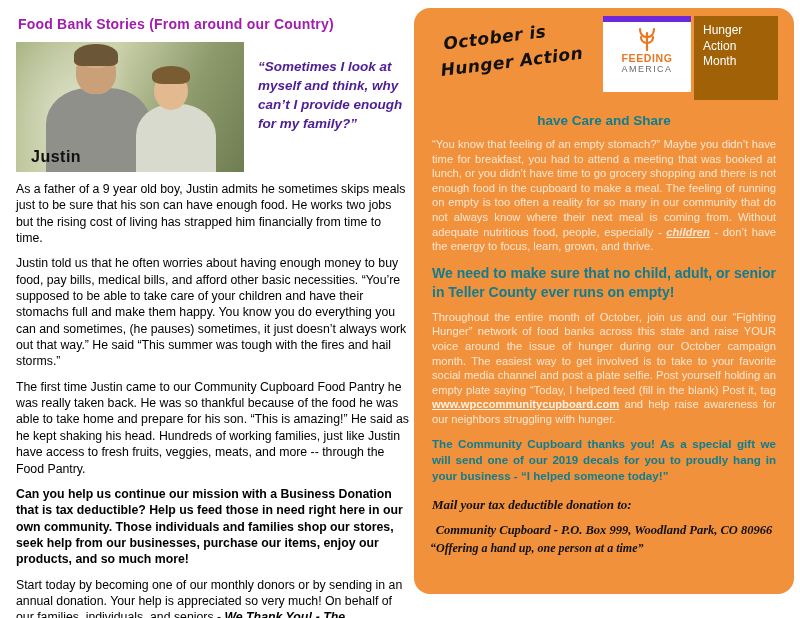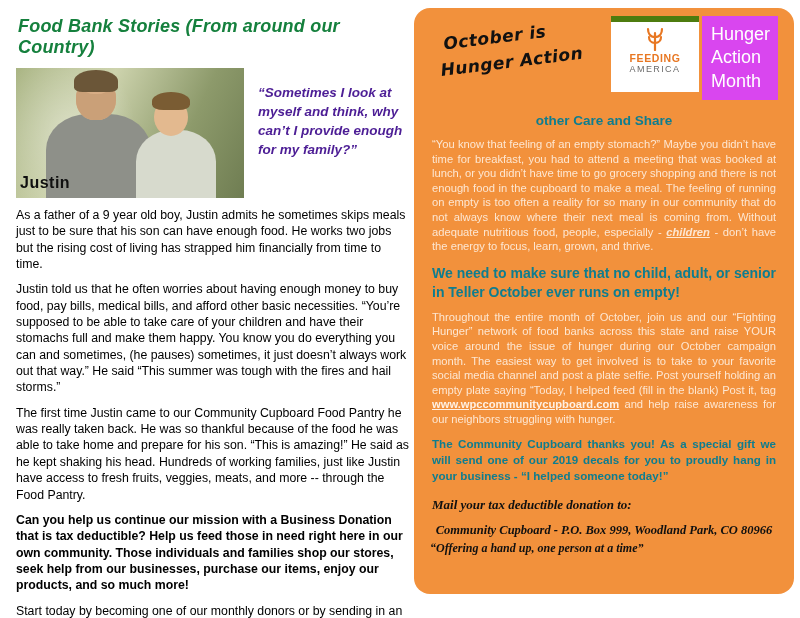--- a/index.html
+++ b/index.html
@@ -1,54 +1,54 @@
 <!DOCTYPE html>
 <html><head>
 <meta charset="utf-8">
 <style>
   html,body { margin:0; padding:0; background:#ffffff; }
   body { width:800px; height:618px; font-family:"Liberation Sans", sans-serif; }
   .page { position:relative; width:800px; height:618px; overflow:hidden; background:#ffffff; }
 
   
   .left-col { position:absolute; left:16px; top:8px; width:394px; }
-  .title { font-size:18px; font-weight:bold; color:#15803d; margin:8px 0 10px 2px; letter-spacing:0.2px;font-style:italic; }
+  .title { font-size:14px; font-weight:bold; color:#a21caf; margin:8px 0 10px 2px; letter-spacing:0.2px; }
   .photo-row { display:flex; align-items:flex-start; }
   .photo { position:relative; width:228px; height:130px; flex:0 0 auto; overflow:hidden;
            background: linear-gradient(115deg,#aab584 0%,#cdd3ad 35%,#8d9a6b 70%,#6f7d52 100%); }
   .photo .blur1 { position:absolute; left:-20px; top:-20px; width:140px; height:170px; border-radius:50%;
            background: radial-gradient(closest-side, rgba(255,255,255,0.35), rgba(255,255,255,0)); }
   .person { position:absolute; }
   .man-head { left:60px; top:8px; width:40px; height:44px; border-radius:50% 50% 45% 45%; background:#d8ad85; box-shadow: inset 0 -26px 0 0 #caa078; }
   .man-hair { left:58px; top:2px; width:44px; height:22px; border-radius:50% 50% 20% 20%; background:#6b5638; }
   .man-body { left:30px; top:46px; width:105px; height:90px; border-radius:40% 40% 0 0; background:#8e9089; }
   .kid-head { left:138px; top:30px; width:34px; height:38px; border-radius:50%; background:#e3b98f; }
   .kid-hair { left:136px; top:24px; width:38px; height:18px; border-radius:50% 50% 30% 30%; background:#7a5c33; }
   .kid-body { left:120px; top:62px; width:80px; height:70px; border-radius:45% 45% 0 0; background:#d7dacd; }
-  .photo-label { position:absolute; left:4px; bottom:6px; font-size:16px; font-weight:bold; color:#101010; letter-spacing:0.5px; }
+  .photo-label { position:absolute; left:15px; bottom:6px; font-size:16px; font-weight:bold; color:#101010; letter-spacing:0.5px; }
   .quote { width:148px; margin-left:14px; padding-top:16px; color:#4c1d95; font-weight:bold; font-style:italic;
            font-size:13.5px; line-height:1.4; }
   .left-col p { font-size:12.3px; line-height:1.33; color:#000; margin:9px 0 0 0; text-align:left; }
   .p-bold { font-weight:bold; }
   .thank-you { font-weight:bold; font-style:italic; }
 
   
   .right-panel { position:absolute; left:414px; top:8px; width:380px; height:586px; box-sizing:border-box;
                  background:#F2913C; border-radius:16px; padding:8px 16px 8px 16px; overflow:hidden; }
   .panel-header { display:flex; align-items:flex-start; }
   .script { flex:1; transform:rotate(-7deg); transform-origin:left top; font-style:italic; font-weight:bold;
             font-size:17px; color:#111; padding:16px 0 0 10px; line-height:1.55; letter-spacing:0.5px;
             font-family:"DejaVu Sans", cursive; }
   .script .l2 { margin-left:-6px; }
-  .logo-box { width:88px; height:76px; background:#ffffff; border-top:6px solid #4d7c0f; box-sizing:border-box;
+  .logo-box { width:88px; height:76px; background:#ffffff; border-top:6px solid #6d28d9; box-sizing:border-box;
               text-align:center; padding-top:3px; flex:0 0 auto; }
   .logo-feeding { color:#E87722; font-weight:bold; font-size:10.5px; letter-spacing:0.6px; margin-top:1px; }
   .logo-america { color:#6b6b6b; font-size:9px; letter-spacing:1.4px; }
-  .ham-box { width:76px; height:84px; background:#d946ef; color:#fff; box-sizing:border-box; flex:0 0 auto;
-             padding:7px 0 0 9px; font-size:18px; line-height:1.3; margin-left:3px; }
+  .ham-box { width:84px; height:84px; background:#a16207; color:#fff; box-sizing:border-box; flex:0 0 auto;
+             padding:7px 0 0 9px; font-size:12px; line-height:1.3; margin-left:3px; }
   .h-teal { color:#0E7D8F; font-weight:bold; text-align:center; font-size:13.5px; line-height:1.35; margin:12px 0 6px 0; }
   .body-white { color:rgba(255,246,236,0.85); text-align:justify; font-size:11.2px; line-height:1.3; margin:7px 2px 0 2px; }
   .children { font-weight:bold; font-style:italic; text-decoration:underline; }
   .h2-teal { color:#0E7D8F; font-weight:bold; text-align:justify; font-size:14px; line-height:1.4; margin:10px 2px 0 2px; }
   .thanks { color:#0E7D8F; font-weight:bold; text-align:justify; font-size:11.6px; line-height:1.35; margin:10px 2px 0 2px; }
   .link { color:rgba(255,246,236,0.95); text-decoration:underline; font-weight:bold; cursor:pointer; }
   .mail-label { font-family:"Liberation Serif", serif; font-weight:bold; font-style:italic; color:#101010;
                 font-size:13px; margin:14px 2px 0 2px; }
   .address { font-family:"Liberation Serif", serif; font-weight:bold; font-style:italic; color:#101010;
              text-align:center; font-size:12.5px; margin:10px 0 0 0; }
@@ -106,26 +106,26 @@
         <div class="logo-america">AMERICA</div>
       </div>
       <div class="ham-box">
         <div>Hunger</div>
         <div>Action</div>
         <div>Month</div>
       </div>
     </div>
 
     <div class="h-teal">
-      <div>other Care and Share</div>
+      <div>have Care and Share</div>
     </div>
 
     <p class="body-white"><span>“You know that feeling of an empty stomach?”  Maybe you didn’t have time for breakfast, you had to attend a meeting that was booked at lunch, or you didn’t have time to go grocery shopping and there is not enough food in the cupboard to make a meal.  The feeling of running on empty is too often a reality for so many in our community that do not always know where their next meal is coming from.  Without adequate nutritious food, people, especially - </span><span class="children">children</span><span> - don’t have the energy to focus, learn, grown, and thrive.</span></p>
 
-    <p class="h2-teal">We need to make sure that no child, adult, or senior in Teller October ever runs on empty!</p>
+    <p class="h2-teal">We need to make sure that no child, adult, or senior in Teller County ever runs on empty!</p>
 
     <p class="body-white"><span>Throughout the entire month of October, join us and our “Fighting Hunger” network of food banks across this state and raise YOUR voice around the issue of hunger during our October campaign month.  The easiest way to get involved is to take to your favorite social media channel and post a plate selfie.  Post yourself holding an empty plate saying “Today, I helped feed (fill in the blank) Post it, tag </span><a class="link">www.wpccommunitycupboard.com</a><span> and help raise awareness for our neighbors struggling with hunger.</span></p>
 
     <p class="thanks">The Community Cupboard thanks you!  As a special gift we will send one of our 2019 decals for you to proudly hang in your business -  “I helped someone today!”</p>
 
     <p class="mail-label">Mail your tax deductible donation to:</p>
     <p class="address">Community Cupboard - P.O. Box 999, Woodland Park, CO 80966</p>
     <p class="tagline">“Offering a hand up, one person at a time”</p>
   </div>
 

